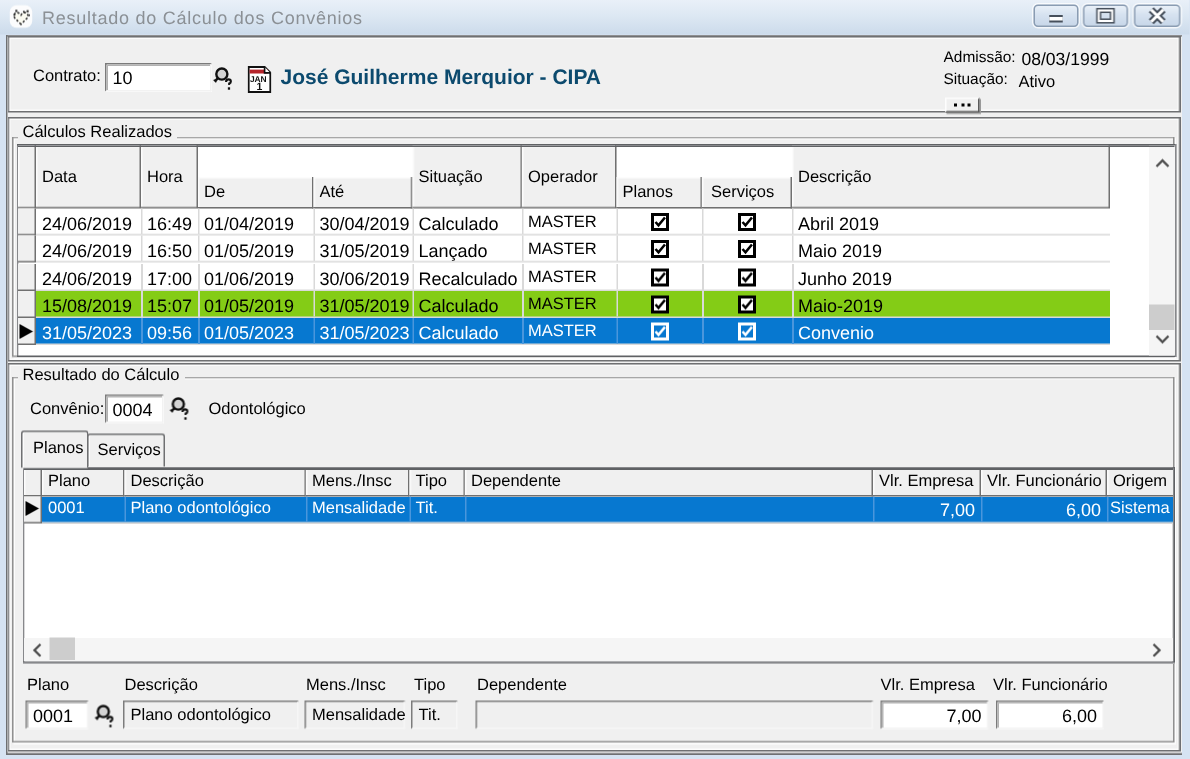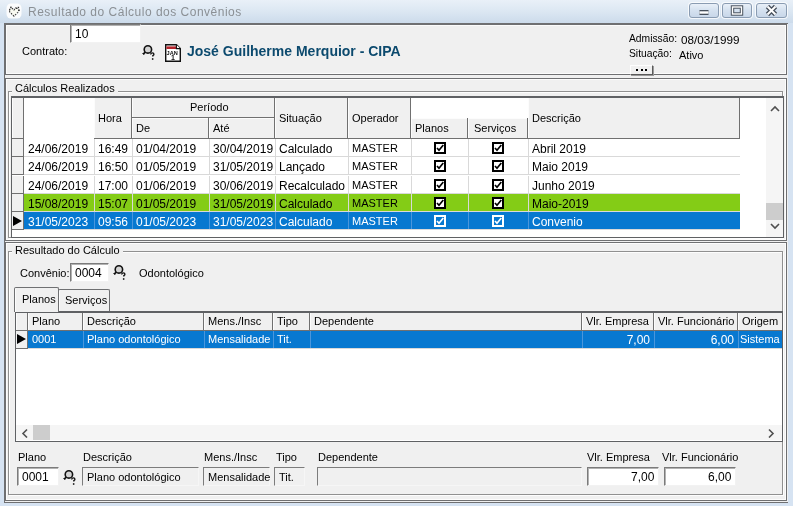--- a/index.html
+++ b/index.html
@@ -57,21 +57,21 @@
       </svg></div>
   <div class="abs capbtn" style="left:756px;width:29px;"><svg width="29" height="13" viewBox="0 0 29 13">
         <path d="M10.5 2.5 L18.5 10.5 M18.5 2.5 L10.5 10.5" stroke="#47505c" stroke-width="4.6"></path>
         <path d="M10.5 2.5 L18.5 10.5 M18.5 2.5 L10.5 10.5" stroke="#fff" stroke-width="2"></path>
       </svg></div>
 
   <div class="abs" style="left:4px;top:23px;width:783px;height:478px;background:#f0f0f0;border-top:1px solid #6f7072;border-left:1px solid #6f7072;border-bottom:1px solid #6f7072;"></div>
 
   <div class="abs panel" style="left:5px;top:24px;width:780px;height:49px;"></div>
   <div class="abs lbl" style="left:22px;top:45px;">Contrato:</div>
-  <div class="abs edit" style="left:70px;top:24px;width:69px;height:17px;">
+  <div class="abs edit" style="left:70px;top:42px;width:69px;height:17px;">
       <div class="v">10</div>
     </div>
   <div class="abs" style="left:142px;top:44px;">
     <svg width="14" height="18" viewBox="0 0 14 18">
       <circle cx="5.9" cy="5.4" r="3.7" fill="#d4d4d4" stroke="#111" stroke-width="1.6"></circle>
       <path d="M3.3 8.1 L1.2 10.2" stroke="#111" stroke-width="1.7"></path>
       <path d="M0.5 9.2 L2.2 10.9" stroke="#111" stroke-width="0.9"></path>
       <path d="M8.7 10.6 q0-1.7 1.6-1.7 q1.6 0 1.6 1.4 q0 1-1.1 1.4 l0 0.9" stroke="#111" stroke-width="1.4" fill="none"></path>
       <rect x="9.9" y="14.2" width="1.5" height="1.6" fill="#111"></rect>
     </svg>
@@ -96,25 +96,25 @@
     <div style="position:absolute;left:14px;top:3px;width:2px;height:2px;background:#000;"></div>
   </div>
 
   <div class="abs panel" style="left:5px;top:78px;width:780px;height:161px;"></div>
   <div class="abs groove" style="left:8px;top:91px;width:773px;height:145px;"></div>
   <div class="abs legend" style="left:12px;top:82px;">Cálculos Realizados</div>
 
   <div class="abs grid" style="left:11px;top:96px;width:771px;height:140px;">
     <div class="abs" style="left:0;top:0;width:771px;height:1px;background:#5f6164;z-index:6;"></div>
     <div class="abs hcell" style="left:0;top:0;width:12px;height:42px;"></div>
+    <div class="abs hcell" style="left:12px;top:0;width:70px;height:42px;">
+        <div class="hlbl" style="top:15px;">Data</div>
+      </div>
     <div class="abs hcell" style="left:82px;top:0;width:38px;height:42px;">
         <div class="hlbl" style="top:15px;">Hora</div>
-      </div>
-    <div class="abs hcell" style="left:120px;top:0;width:143px;height:21px;">
-        <div class="hlbl" style="left:58px;top:4px;">Período</div>
       </div>
     <div class="abs hcell" style="left:120px;top:21px;width:77px;height:21px;">
         <div class="hlbl" style="top:4px;">De</div>
       </div>
     <div class="abs hcell" style="left:197px;top:21px;width:66px;height:21px;">
         <div class="hlbl" style="top:4px;">Até</div>
       </div>
     <div class="abs hcell" style="left:263px;top:0;width:73px;height:42px;">
         <div class="hlbl" style="top:15px;">Situação</div>
       </div>

